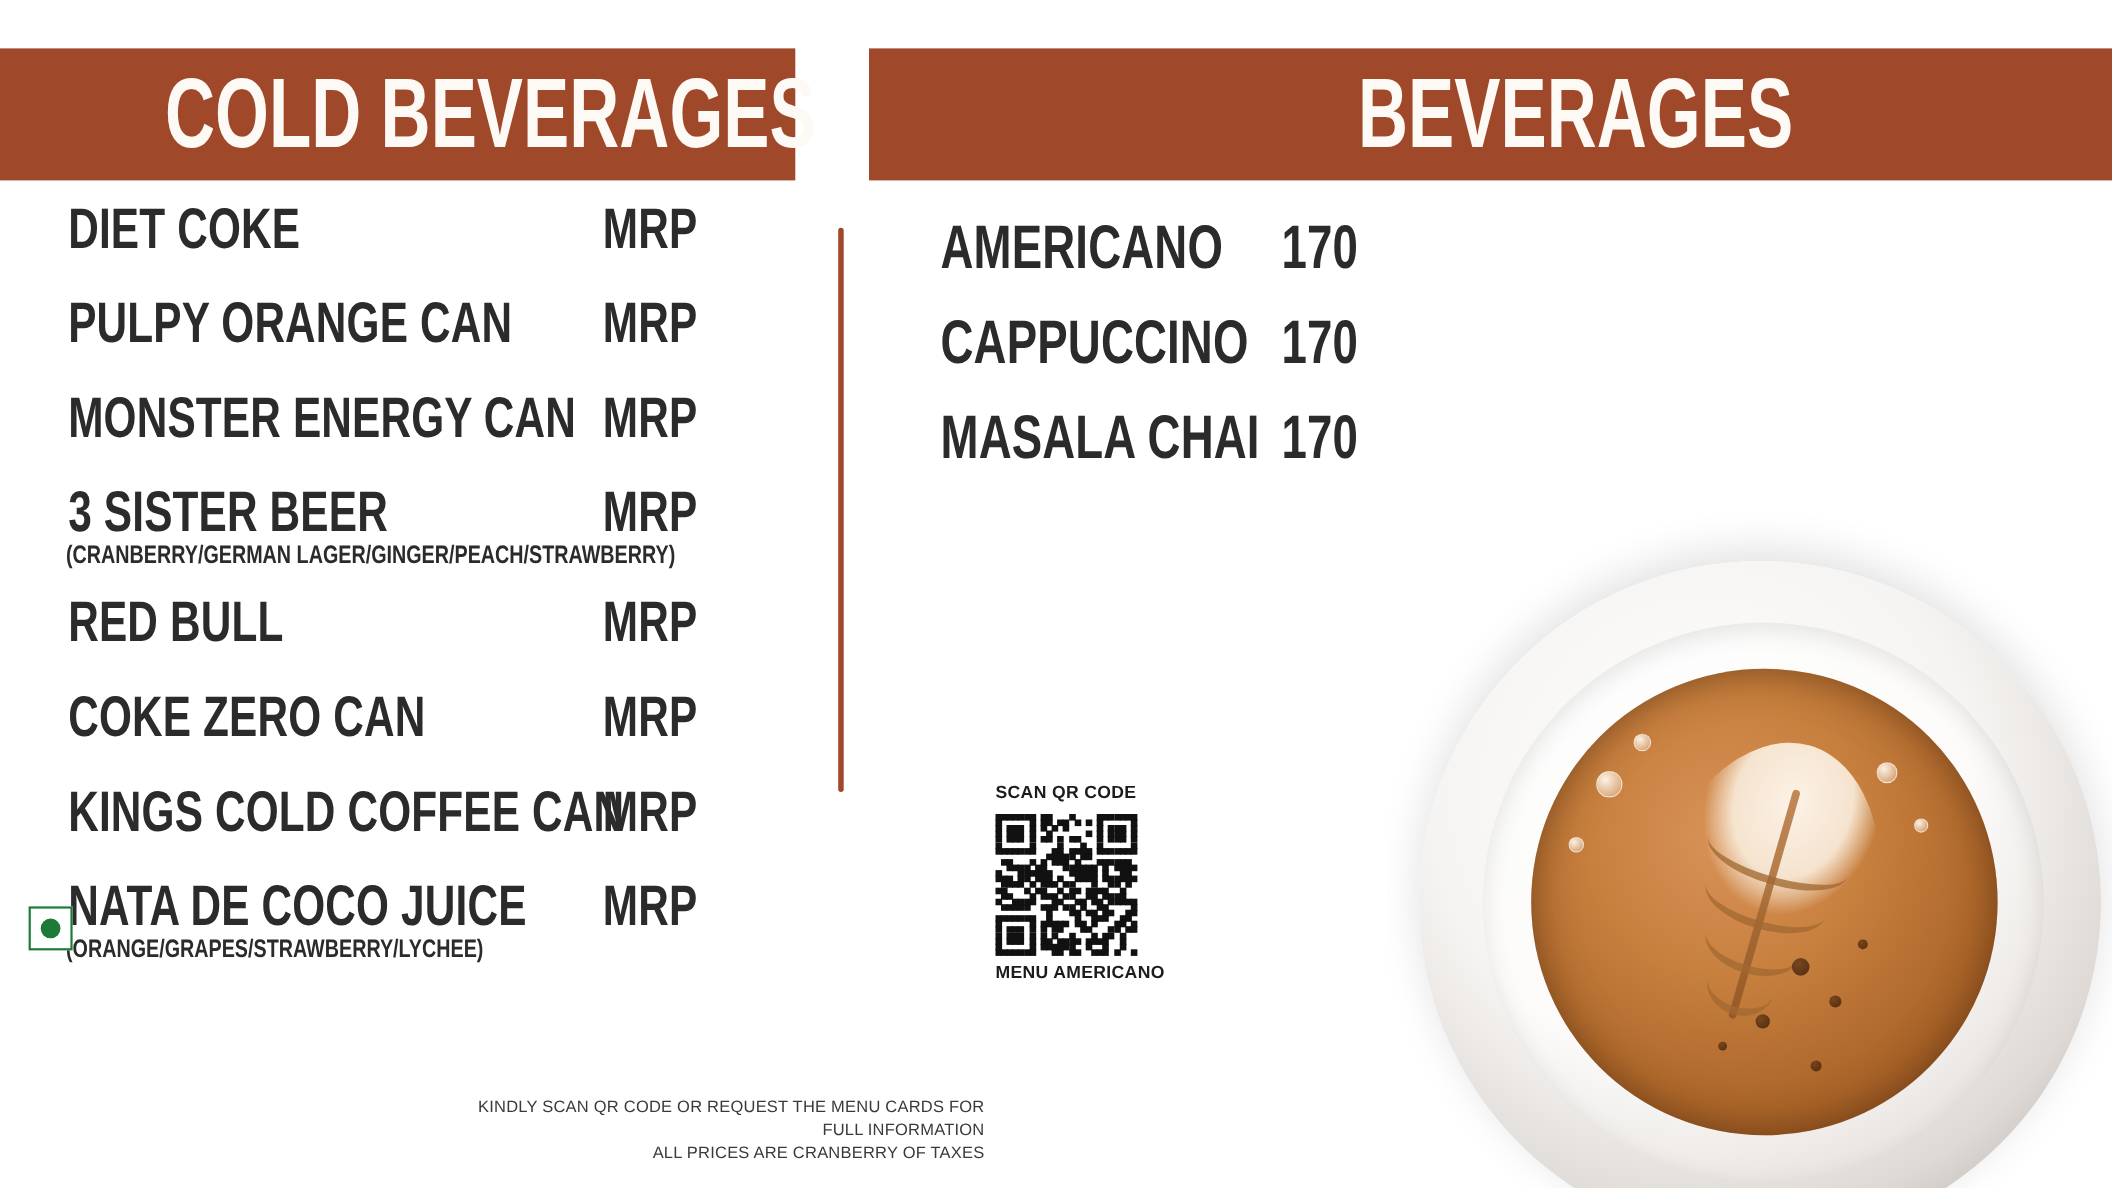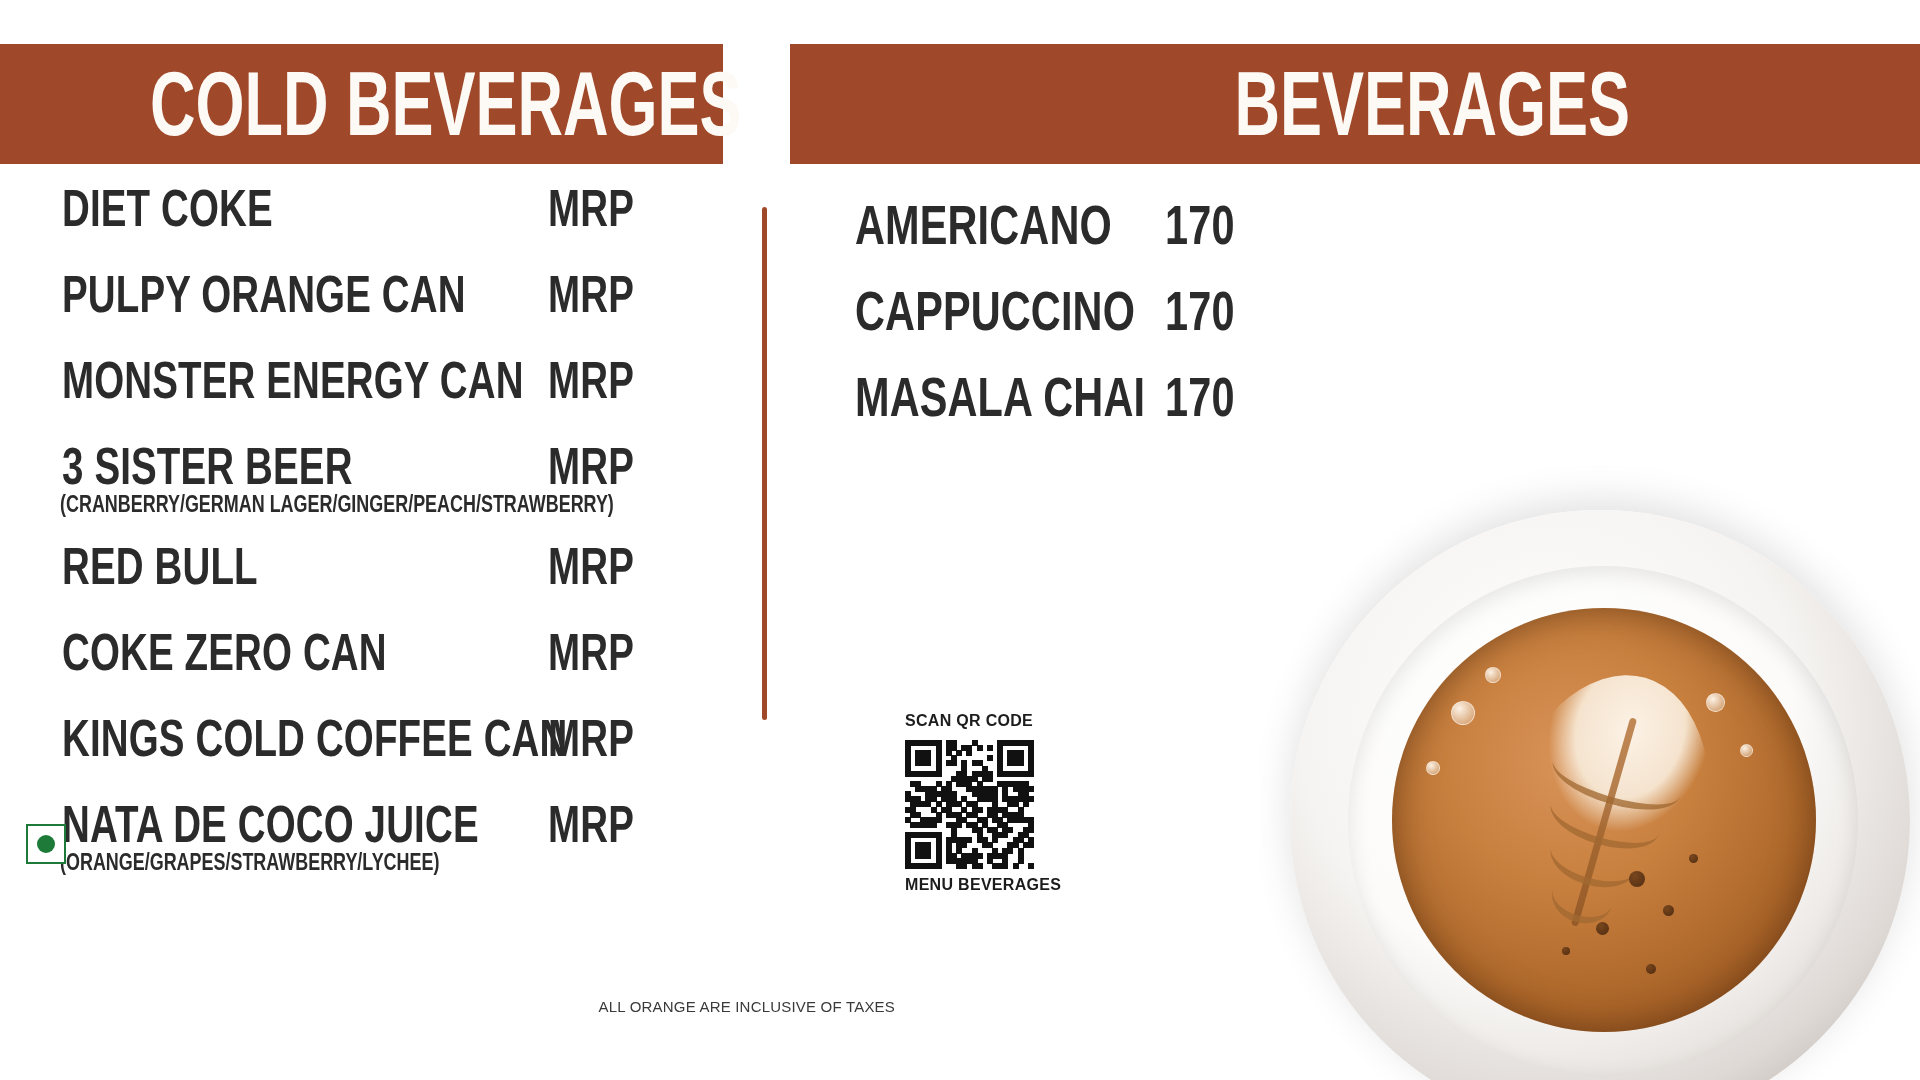--- a/index.html
+++ b/index.html
@@ -675,22 +675,23 @@
       <div class="qm" style="left: 51.2px; top: 122.88px; width: 6px; height: 6px;"></div>
       <div class="qm" style="left: 56.32px; top: 122.88px; width: 6px; height: 6px;"></div>
       <div class="qm" style="left: 66.56px; top: 122.88px; width: 6px; height: 6px;"></div>
       <div class="qm" style="left: 71.68px; top: 122.88px; width: 6px; height: 6px;"></div>
       <div class="qm" style="left: 87.04px; top: 122.88px; width: 6px; height: 6px;"></div>
       <div class="qm" style="left: 92.16px; top: 122.88px; width: 6px; height: 6px;"></div>
       <div class="qm" style="left: 97.28px; top: 122.88px; width: 6px; height: 6px;"></div>
       <div class="qm" style="left: 107.52px; top: 122.88px; width: 6px; height: 6px;"></div>
       <div class="qm" style="left: 122.88px; top: 122.88px; width: 6px; height: 6px;"></div>
     </div>
-  <div class="qr-label" id="qr-bottom-label">MENU BEVERAGES</div>
+  <div class="qr-label" id="qr-bottom-label">MENU AMERICANO</div>
 </div>
 
 <div id="disclaimer">
-  <div>ALL ORANGE ARE INCLUSIVE OF TAXES</div>
+  <div>KINDLY SCAN QR CODE OR REQUEST THE MENU CARDS FOR FULL INFORMATION</div>
+  <div>ALL PRICES ARE CRANBERRY OF TAXES</div>
 </div>
 
 <div id="veg-mark">
   <div id="veg-dot"></div>
 </div>
 
 </body></html>

